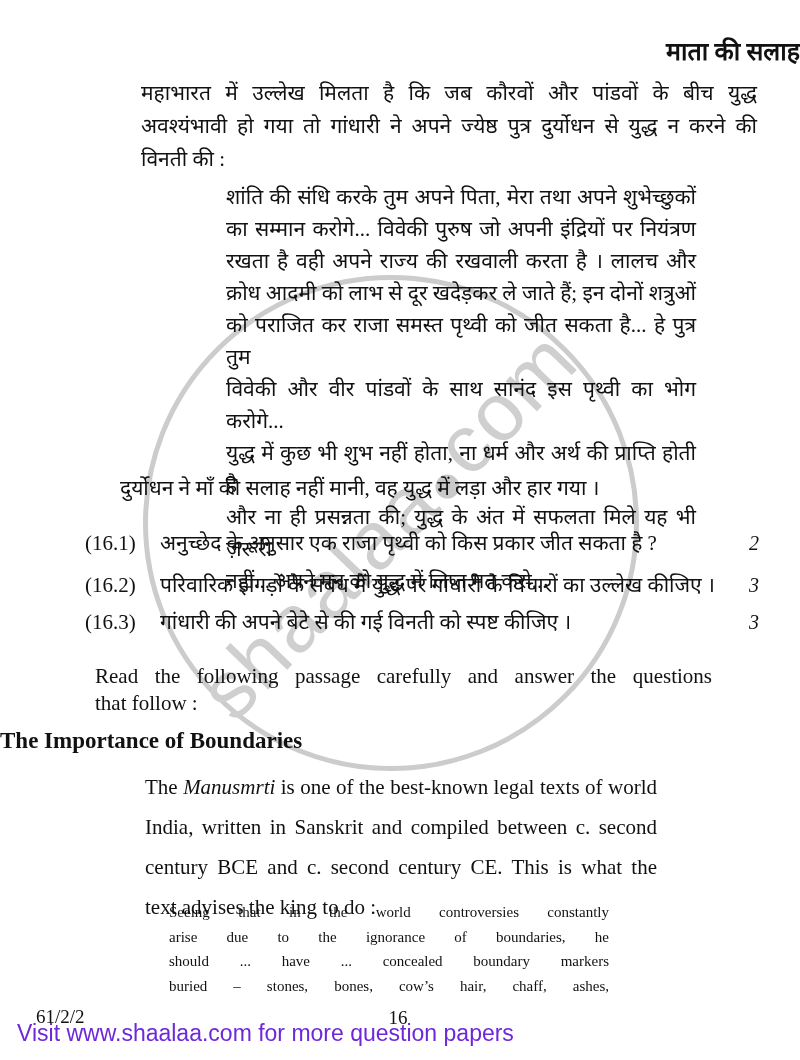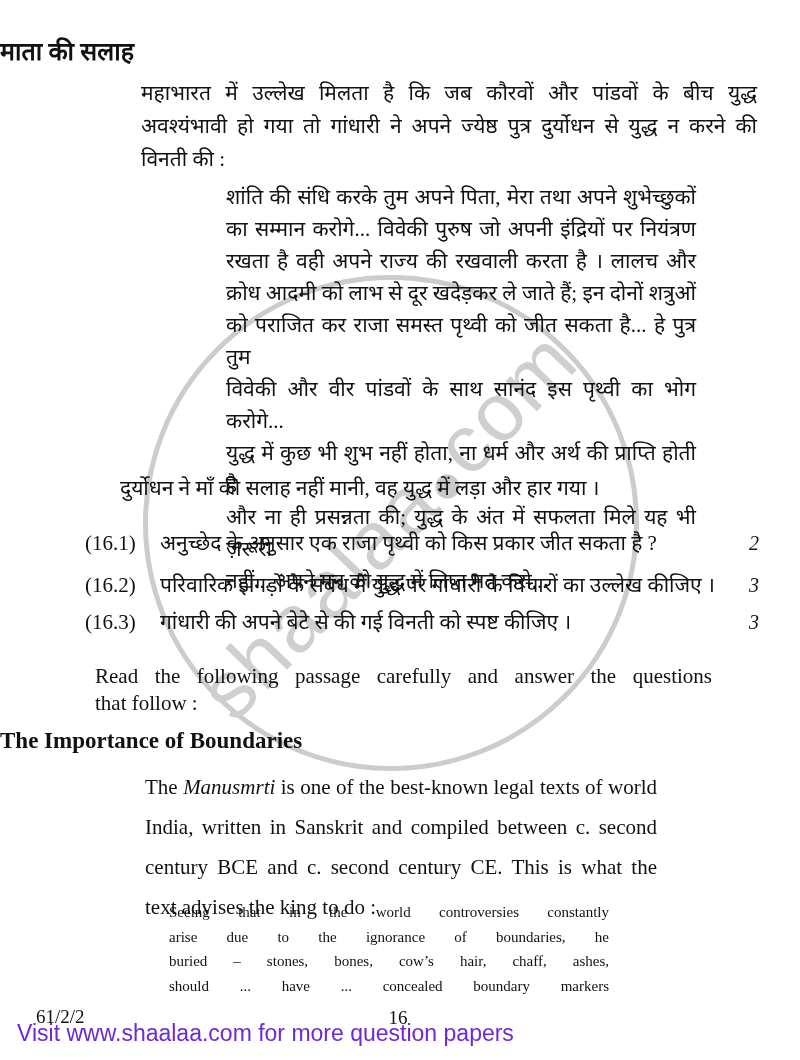--- a/index.html
+++ b/index.html
@@ -4,21 +4,21 @@
 <style>
   html,body{margin:0;padding:0;}
   body{
     width:800px;height:1060px;position:relative;background:#ffffff;
     font-family:"Liberation Serif", serif;color:#111111;overflow:hidden;
   }
   .abs{position:absolute;}
   
   .j{text-align:justify;text-align-last:justify;}
   .hindi{font-size:21px;line-height:32px;}
-  .doc-title{font-weight:bold;font-size:25px;width:100%;text-align:left;top:36px;left:0;}
+  .doc-title{font-weight:bold;font-size:25px;width:100%;text-align:right;top:36px;left:0;}
   .intro{left:95px;top:77px;width:616px;line-height:33px;margin-left:46px;}
   .quote{left:185px;top:181px;width:470px;line-height:32px;margin-left:41px;}
   .closing{left:120px;top:472px;font-size:21px;}
   .qrow{left:0;width:800px;font-size:21px;}
   .qnum{position:absolute;left:85px;}
   .qtext{position:absolute;left:160px;width:560px;}
   .qmark{position:absolute;left:740px;width:28px;text-align:center;font-style:italic;font-size:20px;}
   .instr{left:95px;top:663px;width:617px;font-size:21px;line-height:27px;}
   .eheading{font-weight:bold;font-size:23px;width:100%;text-align:left;top:728px;left:0;}
   .mpara{left:145px;top:772px;width:512px;font-size:21px;line-height:30px;}
@@ -92,22 +92,22 @@
 <div class="abs mpara">
   <div class="line j"><span>The </span><span class="it">Manusmrti</span><span> is one of the best-known legal texts of world</span></div>
   <div class="line j">India, written in Sanskrit and compiled between c. second</div>
   <div class="line j">century BCE and c. second century CE. This is what the</div>
   <div class="line">text advises the king to do :</div>
 </div>
 
 <div class="abs eblock">
   <div class="j">Seeing that in the world controversies constantly</div>
   <div class="j">arise due to the ignorance of boundaries, he</div>
+  <div class="j">should ... have ... concealed boundary markers</div>
   <div class="j">buried – stones, bones, cow’s hair, chaff, ashes,</div>
-  <div class="j">should ... have ... concealed boundary markers</div>
 </div>
 
 <div class="abs f-code">61/2/2</div>
 <div class="abs f-page">16</div>
 <div class="abs f-visit">Visit www.shaalaa.com for more question papers</div>
 
 <div class="wm">
   <div class="wm-circle"></div>
   <div class="wm-text"><span>shaalaa</span><span class="wm-dot"></span><span>com</span></div>
 </div>

